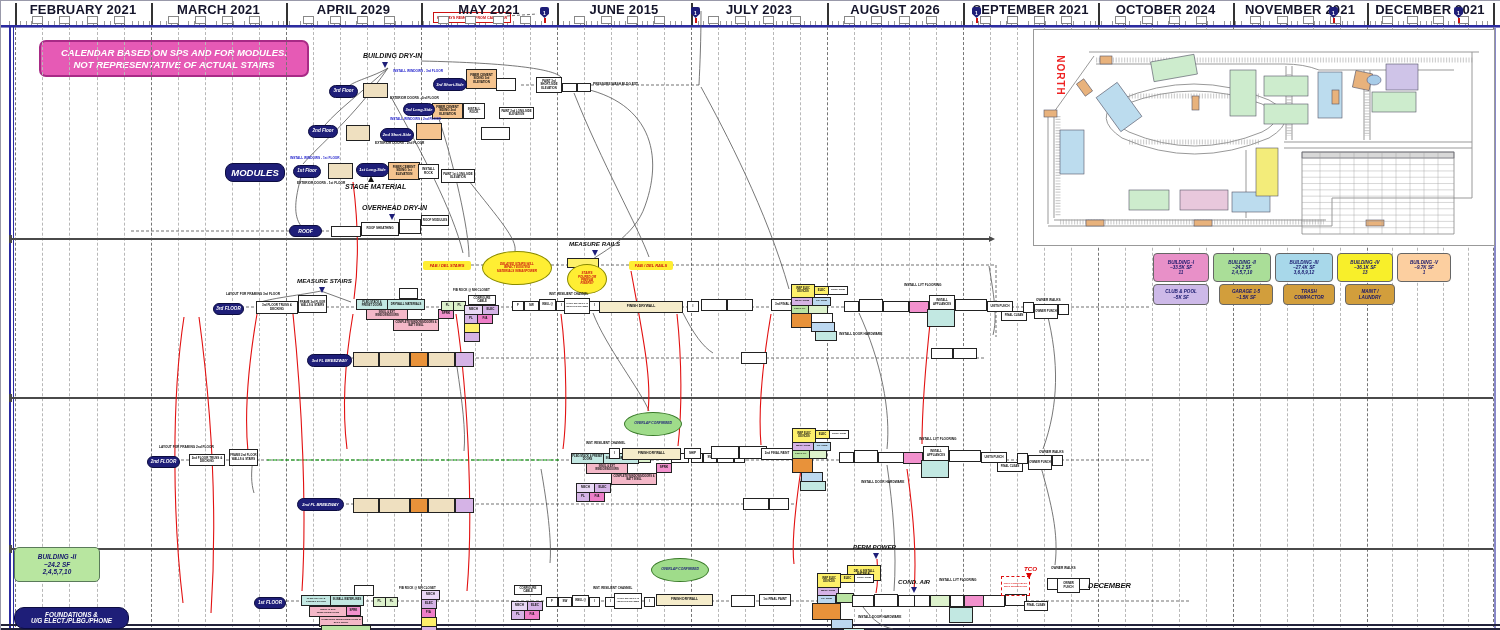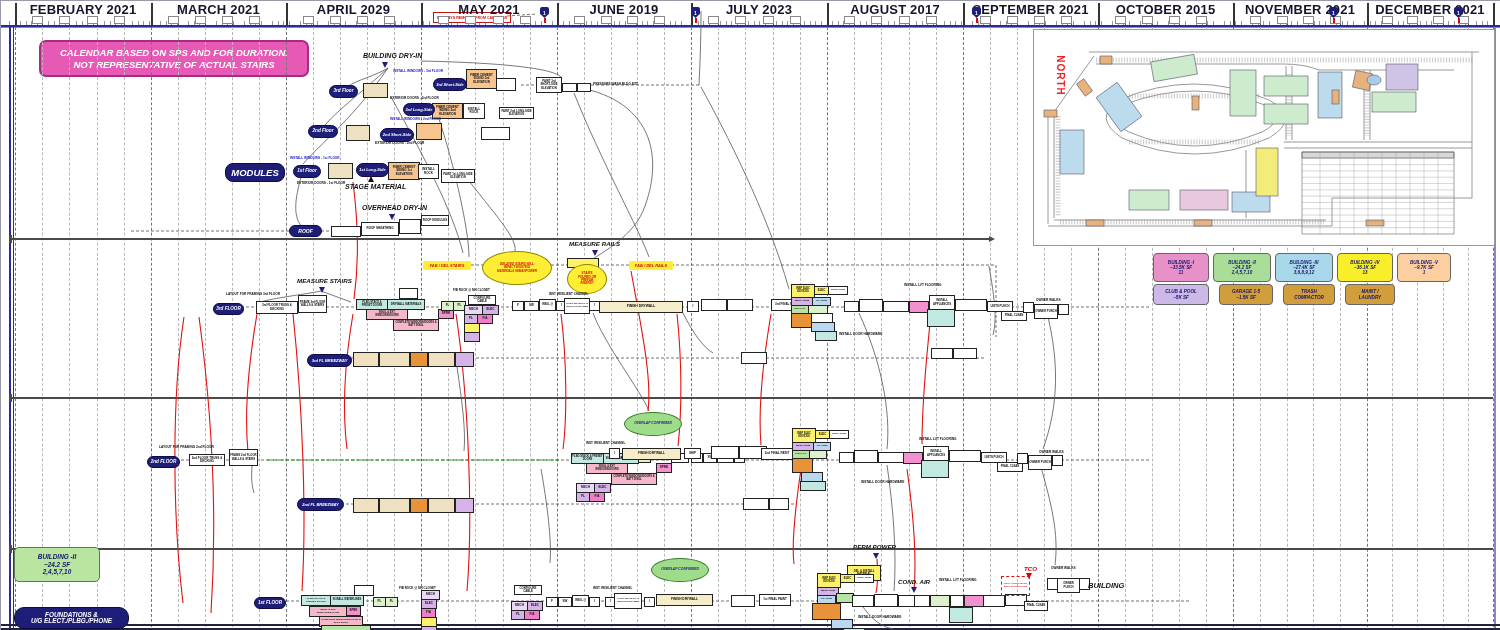--- a/index.html
+++ b/index.html
@@ -61,21 +61,21 @@
     transform:rotate(90deg);transform-origin:center;letter-spacing:1px;}
   #decor{position:absolute;left:0;top:0;z-index:2;}
 </style>
 </head>
 <body>
 
 <div id="canvas">
   <div class="minor"></div>
   <div class="topline"></div>
   <div class="note">
-    <span>CALENDAR BASED ON SPS AND FOR DURATION.</span>
+    <span>CALENDAR BASED ON SPS AND FOR MODULES.</span>
     <span>NOT REPRESENTATIVE OF ACTUAL STAIRS</span>
   </div>
   <div class="holnote">HOLIDAYS REMOVED FROM CALENDAR</div>
   <svg id="decor" width="1500" height="630">
       <path d="M387,67 C372,76 352,80 347,86" stroke="#555" stroke-width="0.8" fill="none"></path>
       <path d="M387,67 C360,92 338,108 324,124" stroke="#555" stroke-width="0.8" fill="none"></path>
       <path d="M387,67 C352,118 318,144 302,163" stroke="#555" stroke-width="0.8" fill="none"></path>
       <path d="M300,176 C294,198 292,214 300,225" stroke="#555" stroke-width="0.8" fill="none"></path>
       <path d="M320,290 C300,294 272,297 260,301" stroke="#555" stroke-width="0.8" fill="none"></path>
       <path d="M320,290 C330,294 340,297 350,301" stroke="#555" stroke-width="0.8" fill="none"></path>
@@ -253,21 +253,21 @@
     <div class="vgrid" style="left: 447.2px;"></div>
     <div class="wtick" style="left: 474.4px;"></div>
     <div class="tickbox" style="left: 464.4px;"></div>
     <div class="vgrid" style="left: 474.4px;"></div>
     <div class="wtick" style="left: 501.6px;"></div>
     <div class="tickbox" style="left: 491.6px;"></div>
     <div class="vgrid" style="left: 501.6px;"></div>
     <div class="wtick" style="left: 528.8px;"></div>
     <div class="tickbox" style="left: 518.8px;"></div>
     <div class="vgrid" style="left: 528.8px;"></div>
-    <div class="month-label" style="left: 623px;">JUNE 2019</div>
+    <div class="month-label" style="left: 623px;">JUNE 2015</div>
     <div class="btick" style="left: 556px;"></div>
     <div class="vgrid bd" style="left: 556px;"></div>
     <div class="wtick" style="left: 582.8px;"></div>
     <div class="tickbox" style="left: 572.8px;"></div>
     <div class="vgrid" style="left: 582.8px;"></div>
     <div class="wtick" style="left: 609.6px;"></div>
     <div class="tickbox" style="left: 599.6px;"></div>
     <div class="vgrid" style="left: 609.6px;"></div>
     <div class="wtick" style="left: 636.4px;"></div>
     <div class="tickbox" style="left: 626.4px;"></div>
@@ -283,21 +283,21 @@
     <div class="vgrid" style="left: 717.2px;"></div>
     <div class="wtick" style="left: 744.4px;"></div>
     <div class="tickbox" style="left: 734.4px;"></div>
     <div class="vgrid" style="left: 744.4px;"></div>
     <div class="wtick" style="left: 771.6px;"></div>
     <div class="tickbox" style="left: 761.6px;"></div>
     <div class="vgrid" style="left: 771.6px;"></div>
     <div class="wtick" style="left: 798.8px;"></div>
     <div class="tickbox" style="left: 788.8px;"></div>
     <div class="vgrid" style="left: 798.8px;"></div>
-    <div class="month-label" style="left: 894px;">AUGUST 2017</div>
+    <div class="month-label" style="left: 894px;">AUGUST 2026</div>
     <div class="btick" style="left: 826px;"></div>
     <div class="vgrid bd" style="left: 826px;"></div>
     <div class="wtick" style="left: 853.2px;"></div>
     <div class="tickbox" style="left: 843.2px;"></div>
     <div class="vgrid" style="left: 853.2px;"></div>
     <div class="wtick" style="left: 880.4px;"></div>
     <div class="tickbox" style="left: 870.4px;"></div>
     <div class="vgrid" style="left: 880.4px;"></div>
     <div class="wtick" style="left: 907.6px;"></div>
     <div class="tickbox" style="left: 897.6px;"></div>
@@ -313,21 +313,21 @@
     <div class="vgrid" style="left: 989px;"></div>
     <div class="wtick" style="left: 1016px;"></div>
     <div class="tickbox" style="left: 1006px;"></div>
     <div class="vgrid" style="left: 1016px;"></div>
     <div class="wtick" style="left: 1043px;"></div>
     <div class="tickbox" style="left: 1033px;"></div>
     <div class="vgrid" style="left: 1043px;"></div>
     <div class="wtick" style="left: 1070px;"></div>
     <div class="tickbox" style="left: 1060px;"></div>
     <div class="vgrid" style="left: 1070px;"></div>
-    <div class="month-label" style="left: 1164.5px;">OCTOBER 2015</div>
+    <div class="month-label" style="left: 1164.5px;">OCTOBER 2024</div>
     <div class="btick" style="left: 1097px;"></div>
     <div class="vgrid bd" style="left: 1097px;"></div>
     <div class="wtick" style="left: 1124px;"></div>
     <div class="tickbox" style="left: 1114px;"></div>
     <div class="vgrid" style="left: 1124px;"></div>
     <div class="wtick" style="left: 1151px;"></div>
     <div class="tickbox" style="left: 1141px;"></div>
     <div class="vgrid" style="left: 1151px;"></div>
     <div class="wtick" style="left: 1178px;"></div>
     <div class="tickbox" style="left: 1168px;"></div>
@@ -607,21 +607,21 @@
     <div class="mile" style="left: 296px; top: 276px; font-size: 6.2px;">MEASURE STAIRS</div>
     <div class="tri down" style="left: 318px; top: 286px;"></div>
     <div class="mile" style="left: 568px; top: 239px; font-size: 6.2px;">MEASURE RAILS</div>
     <div class="tri down" style="left: 591px; top: 249px;"></div>
     <div class="mile" style="left: 852px; top: 542px; font-size: 6.2px;">PERM POWER</div>
     <div class="tri down" style="left: 872px; top: 552px;"></div>
     <div class="mile" style="left: 897px; top: 577px; font-size: 6.2px;">COND. AIR</div>
     <div class="tri down" style="left: 910px; top: 586px;"></div>
     <div class="mile red" style="left: 1023px; top: 564px; font-size: 6.2px;">TCO</div>
     <div class="tri down red" style="left: 1025px; top: 572px;"></div>
-    <div class="mile" style="left: 1087px; top: 580px; font-size: 7.5px;">BUILDING</div>
+    <div class="mile" style="left: 1087px; top: 580px; font-size: 7.5px;">DECEMBER</div>
     <div class="fab" style="left: 422px; top: 260px; width: 48px; height: 9px; font-size: 4px;">FAB / DEL STAIRS</div>
     <div class="fab" style="left: 628px; top: 260px; width: 44px; height: 9px; font-size: 4px;">FAB / DEL RAILS</div>
     <div class="cloud warn" style="left: 481px; top: 250px; width: 68px; height: 32px; font-size: 3px; flex-direction: column;">
       <span>DELAYED STAIRS WILL</span>
       <span>IMPACT EXISTING</span>
       <span>MATERIALS W/MANPOWER</span>
     </div>
     <div class="cloud warn" style="left: 566px; top: 263px; width: 38px; height: 28px; font-size: 3px; flex-direction: column;">
       <span>STAIRS</span>
       <span>POURED OR</span>

